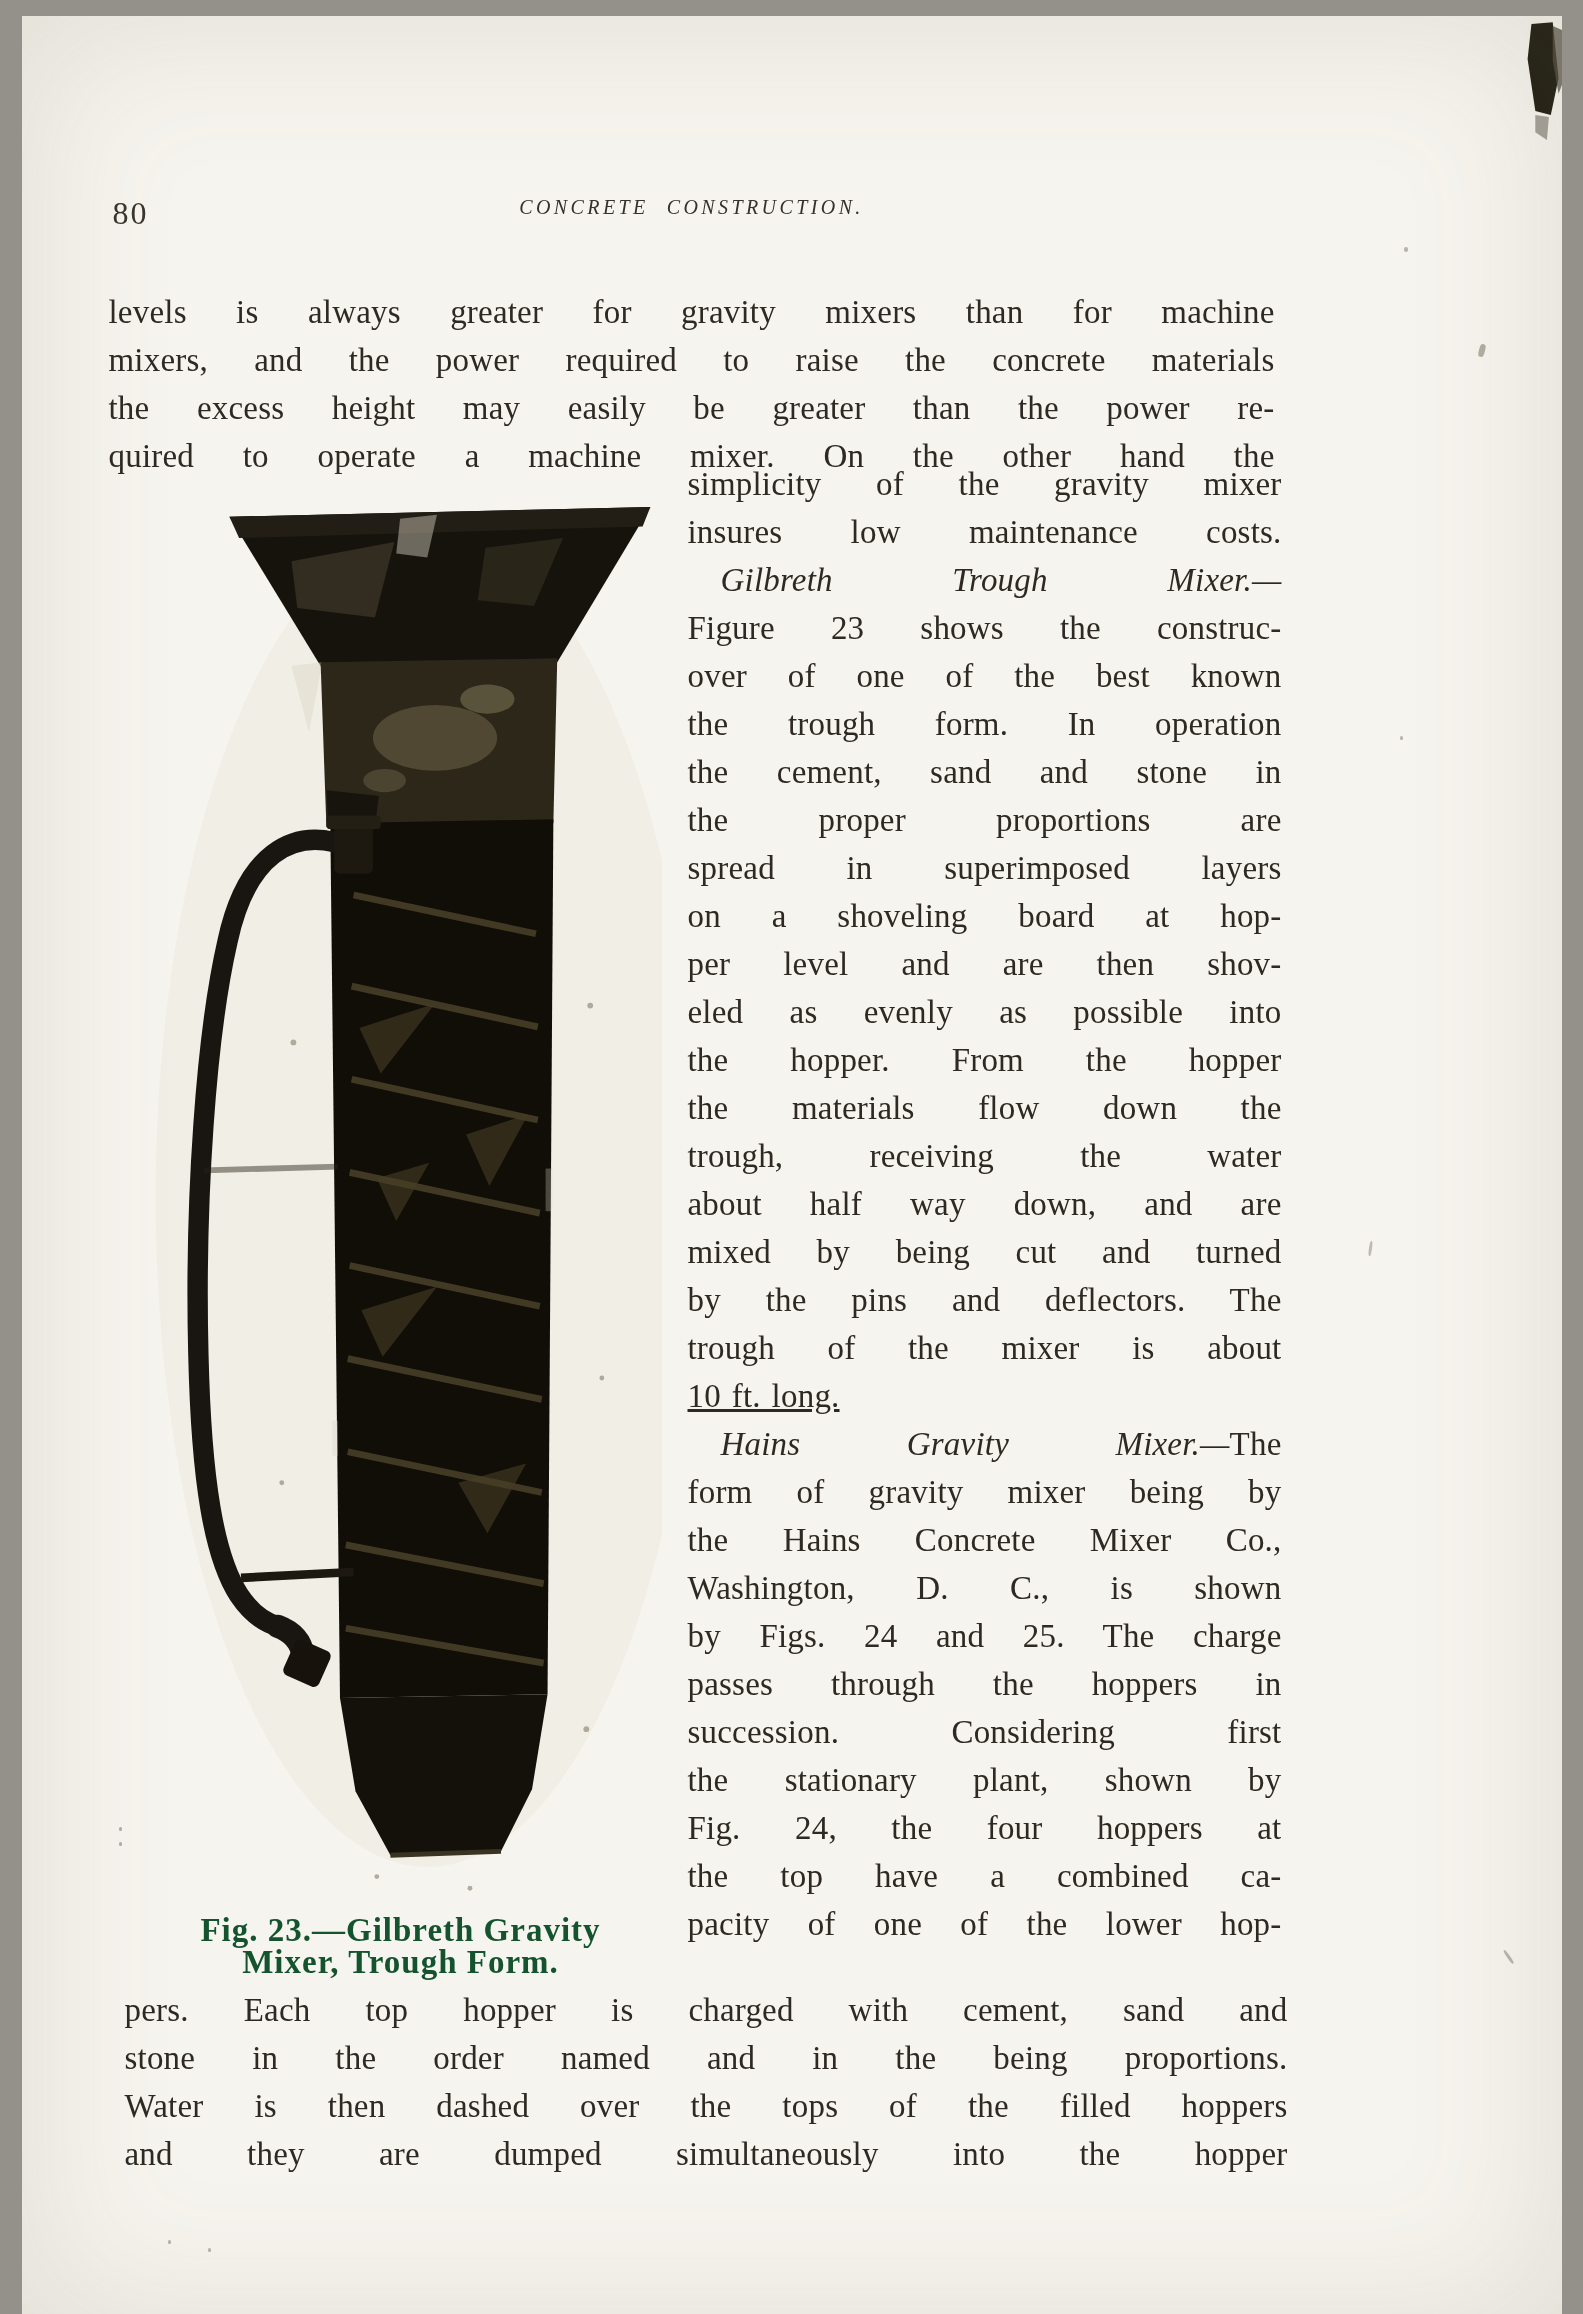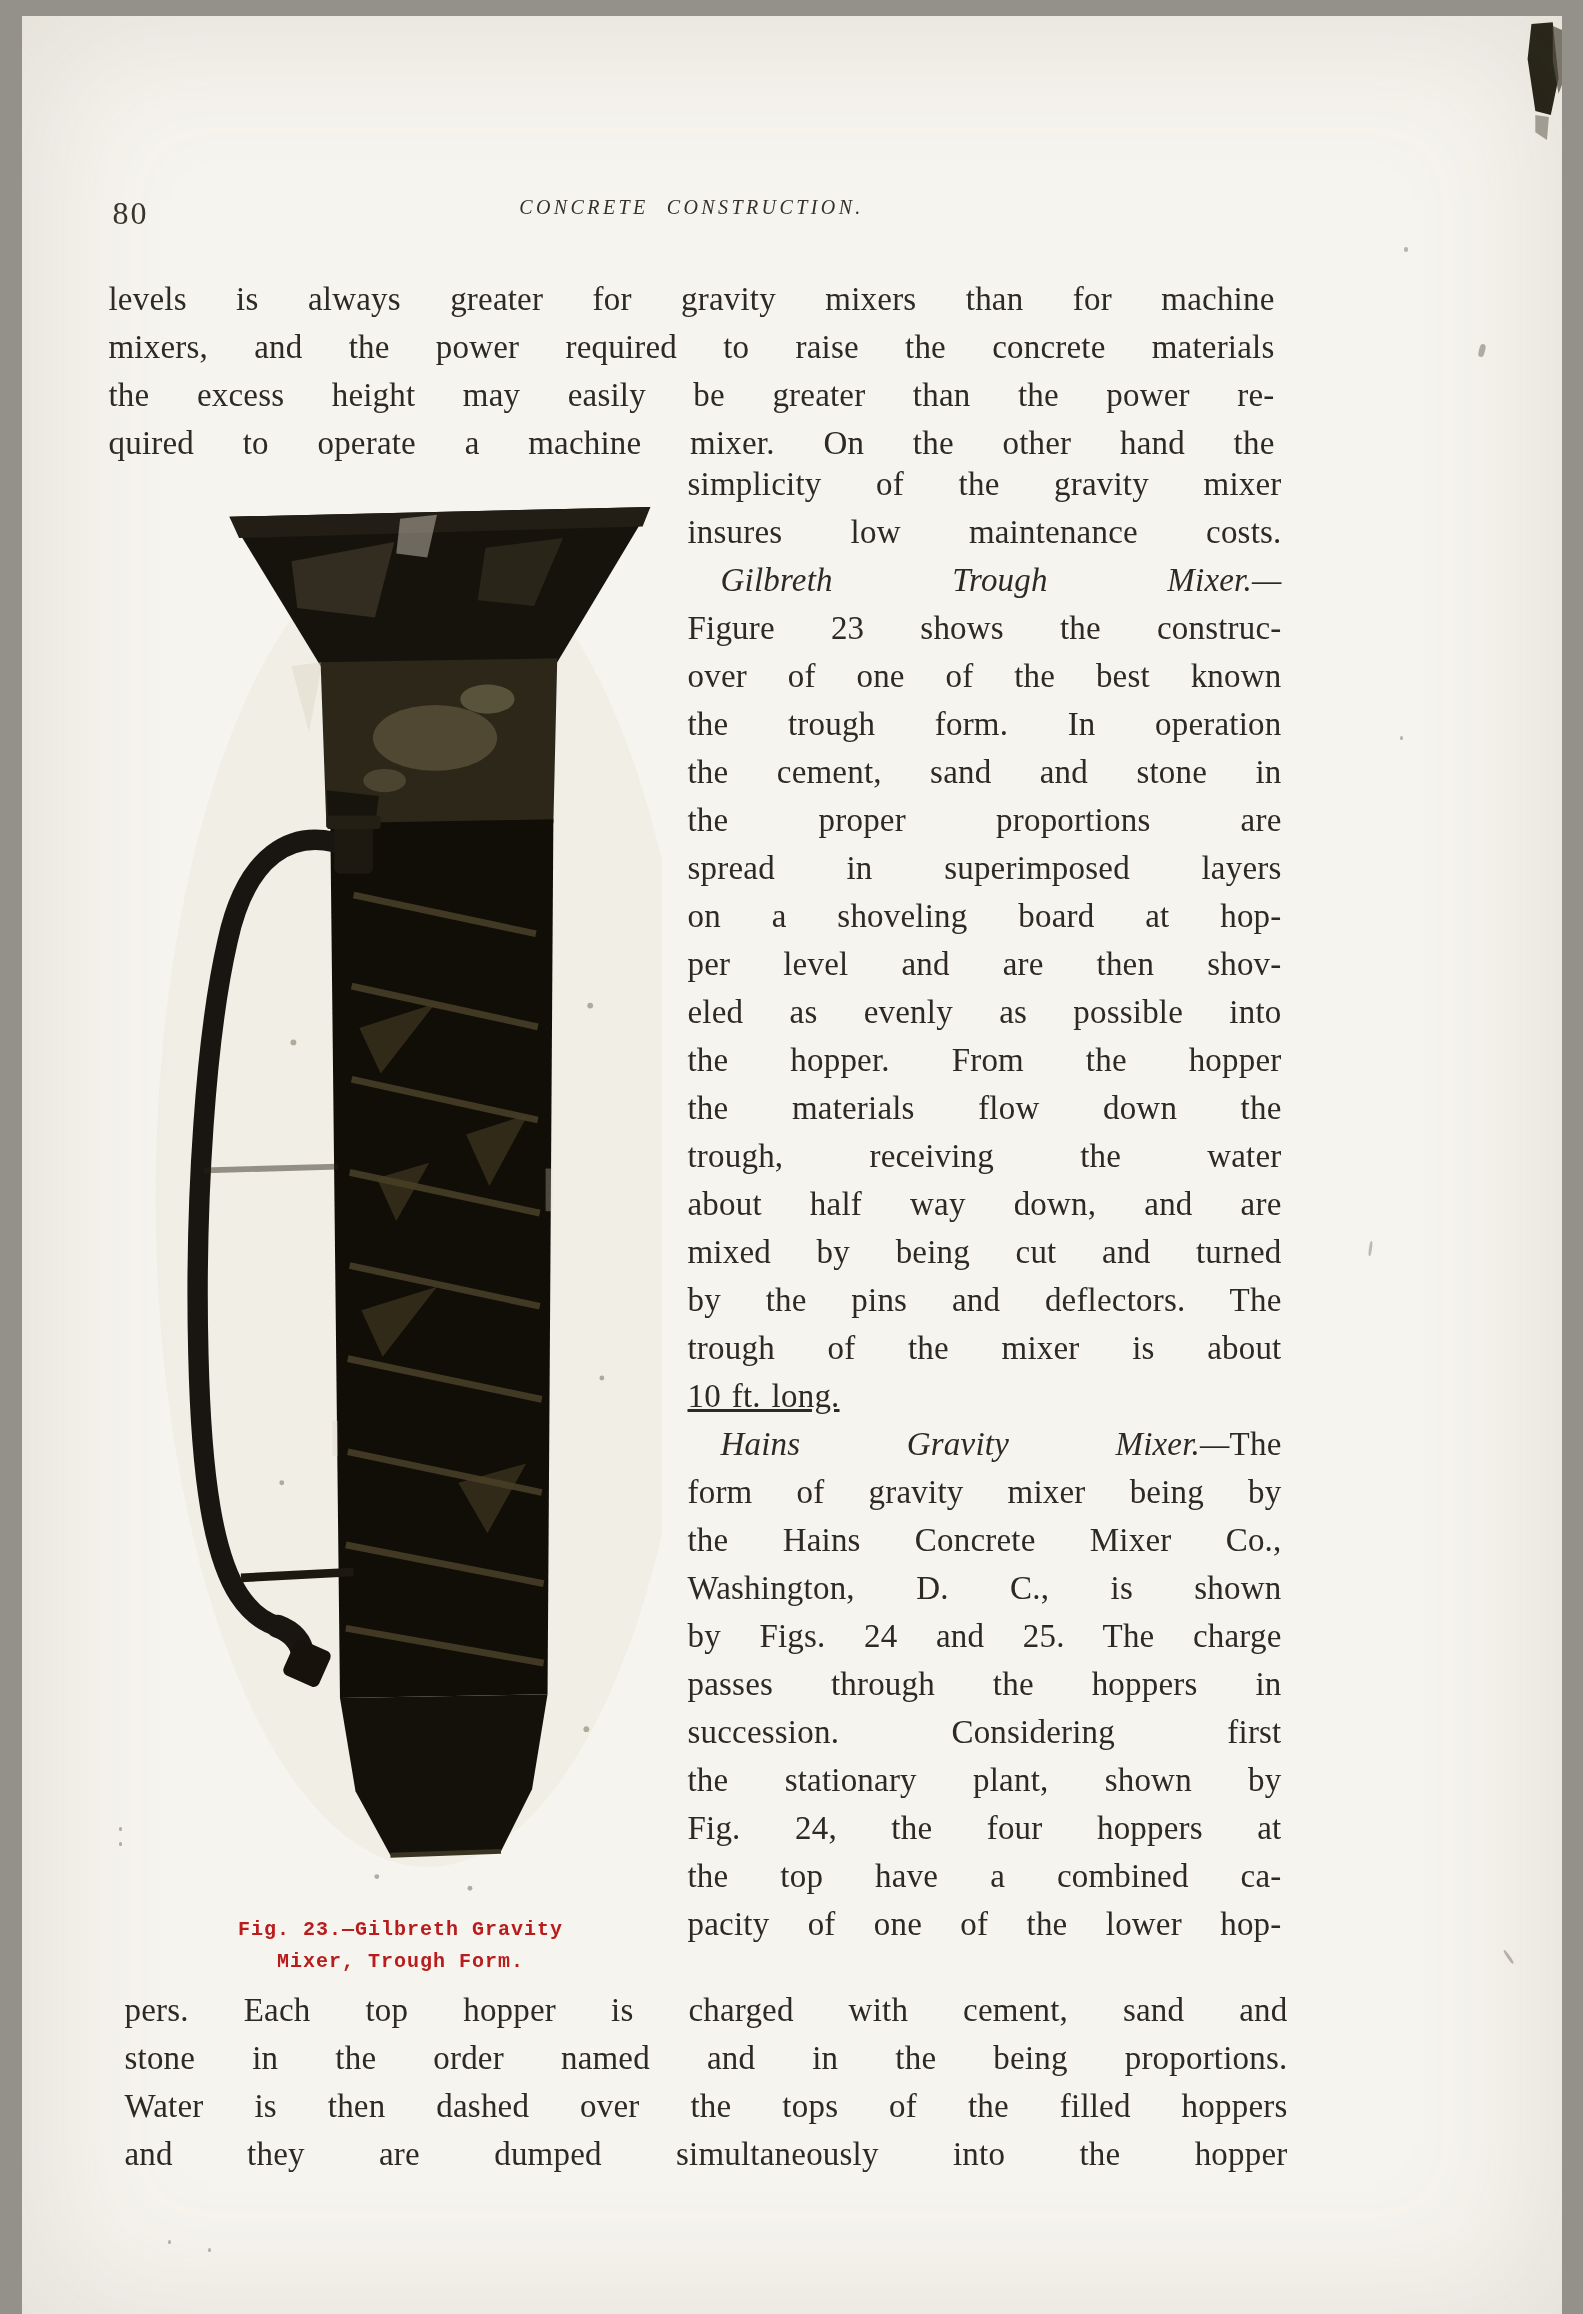--- a/index.html
+++ b/index.html
@@ -7,24 +7,24 @@
   #page{position:relative;width:1540px;height:2314px;margin:16px auto;background:#f6f4ee;color:#2e2a23;overflow:hidden;}
   #page::after{content:"";position:absolute;inset:0;pointer-events:none;box-shadow:inset 0 0 155px rgba(110,100,80,.16);}
   .abs{position:absolute;}
   .body-text{font-size:33px;line-height:48px;word-spacing:2.4px;letter-spacing:0.2px;}
   .tline{text-align:justify;text-align-last:justify;}
   .tline.last{text-align-last:left;text-decoration:underline;}
   .tline.lead{text-indent:33px;}
   .it{font-style:italic;}
   #page-number{left:91px;top:179px;font-size:32px;letter-spacing:1.9px;color:#3a352d;}
   #running-header{left:87px;top:180px;width:1166px;text-align:center;font-style:italic;font-size:20px;letter-spacing:3.4px;word-spacing:9.7px;color:#36312a;}
-  #intro{left:87px;top:259px;width:1166px;}
+  #intro{left:87px;top:272px;width:1166px;}
   #column{left:666px;top:444px;width:594px;}
   #figure{left:124px;top:483px;}
-  #caption{left:146px;top:1898px;width:466px;font-size:20px;line-height:32px;font-weight:bold;letter-spacing:1px;color:#b91c1c;font-family:Liberation Mono, monospace;}
+  #caption{left:146px;top:1898px;width:466px;font-size:33px;line-height:32px;font-weight:bold;letter-spacing:1px;color:#14532d;}
   #caption .tline{text-align:center;text-align-last:center;}
   #bottom{left:103px;top:1970px;width:1163px;}
   .speck{position:absolute;background:#7b7466;border-radius:40%;}
 </style>
 </head>
 <body>
 
 <div id="page">
 
   <div id="page-number" class="abs">80</div>

